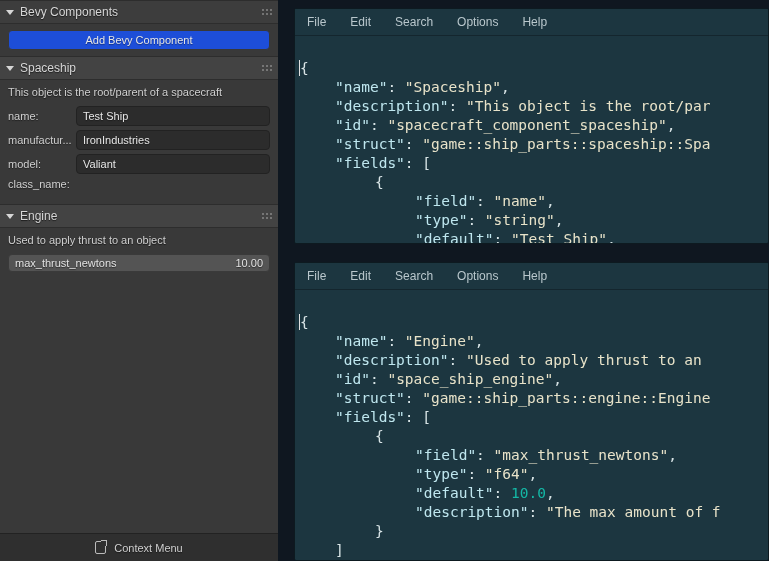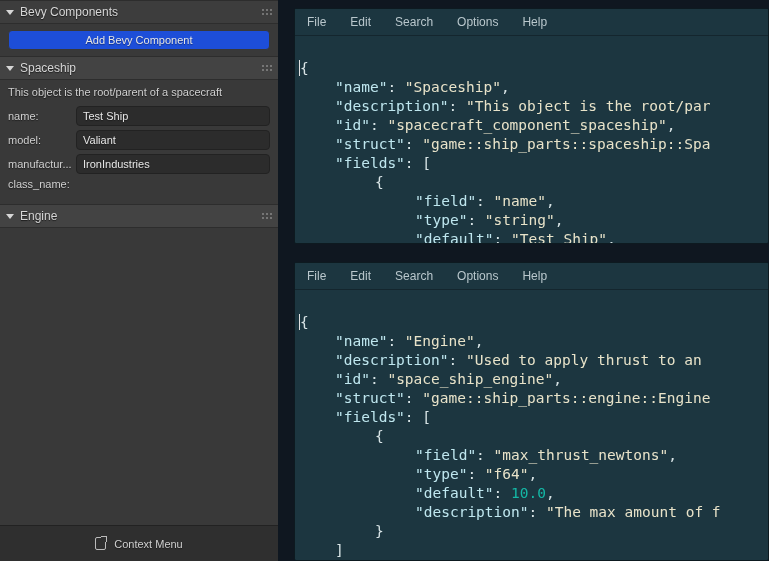--- a/index.html
+++ b/index.html
@@ -122,21 +122,21 @@
   }
   .num-value {
     font-size: 11px;
     color: #e2e2e2;
     text-shadow: 0 1px 1px rgba(0,0,0,0.5);
   }
 
   .left-spacer { flex: 1; background: #393939; }
 
   .context-footer {
-    height: 36px;
+    height: 28px;
     display: flex;
     align-items: center;
     justify-content: center;
     gap: 8px;
     background: #2f2f2f;
     border-top: 1px solid #222;
     font-size: 11px;
     color: #cfcfcf;
     cursor: pointer;
     text-shadow: 0 1px 1px rgba(0,0,0,0.5);
@@ -252,43 +252,50 @@
       </span>
   </div>
   <div class="section-body">
     <div class="desc">This object is the root/parent of a spacecraft</div>
 
     <div class="field-row">
       <div class="field-label">name:</div>
       <input class="field-input" value="Test Ship" style="">
     </div>
     <div class="field-row">
+      <div class="field-label">manufactur...</div>
+      <input class="field-input" value="IronIndustries" style="">
+    </div>
+    <div class="field-row">
       <div class="field-label">model:</div>
       <input class="field-input" value="Valiant" style="">
-    </div>
-    <div class="field-row">
-      <div class="field-label">manufactur...</div>
-      <input class="field-input" value="IronIndustries" style="">
     </div>
     <div class="field-row">
       <div class="field-label">class_name:</div>
     </div>
   </div>
 
   <div class="section-header">
     <span class="tri"></span>
     <span class="header-title">Engine</span>
     <span class="drag-dots">
         <span></span>
         <span></span>
         <span></span>
         <span></span>
         <span></span>
         <span></span>
       </span>
+  </div>
+  <div class="section-body">
+    <div class="desc">Used to apply thrust to an object</div>
+    <div class="num-row">
+      <span class="num-label">max_thrust_newtons</span>
+      <span class="num-value">10.00</span>
+    </div>
   </div>
 
   <div class="left-spacer"></div>
 
   <div class="context-footer">
     <span class="ctx-icon"></span>
     <span>Context Menu</span>
   </div>
 </div>
 

